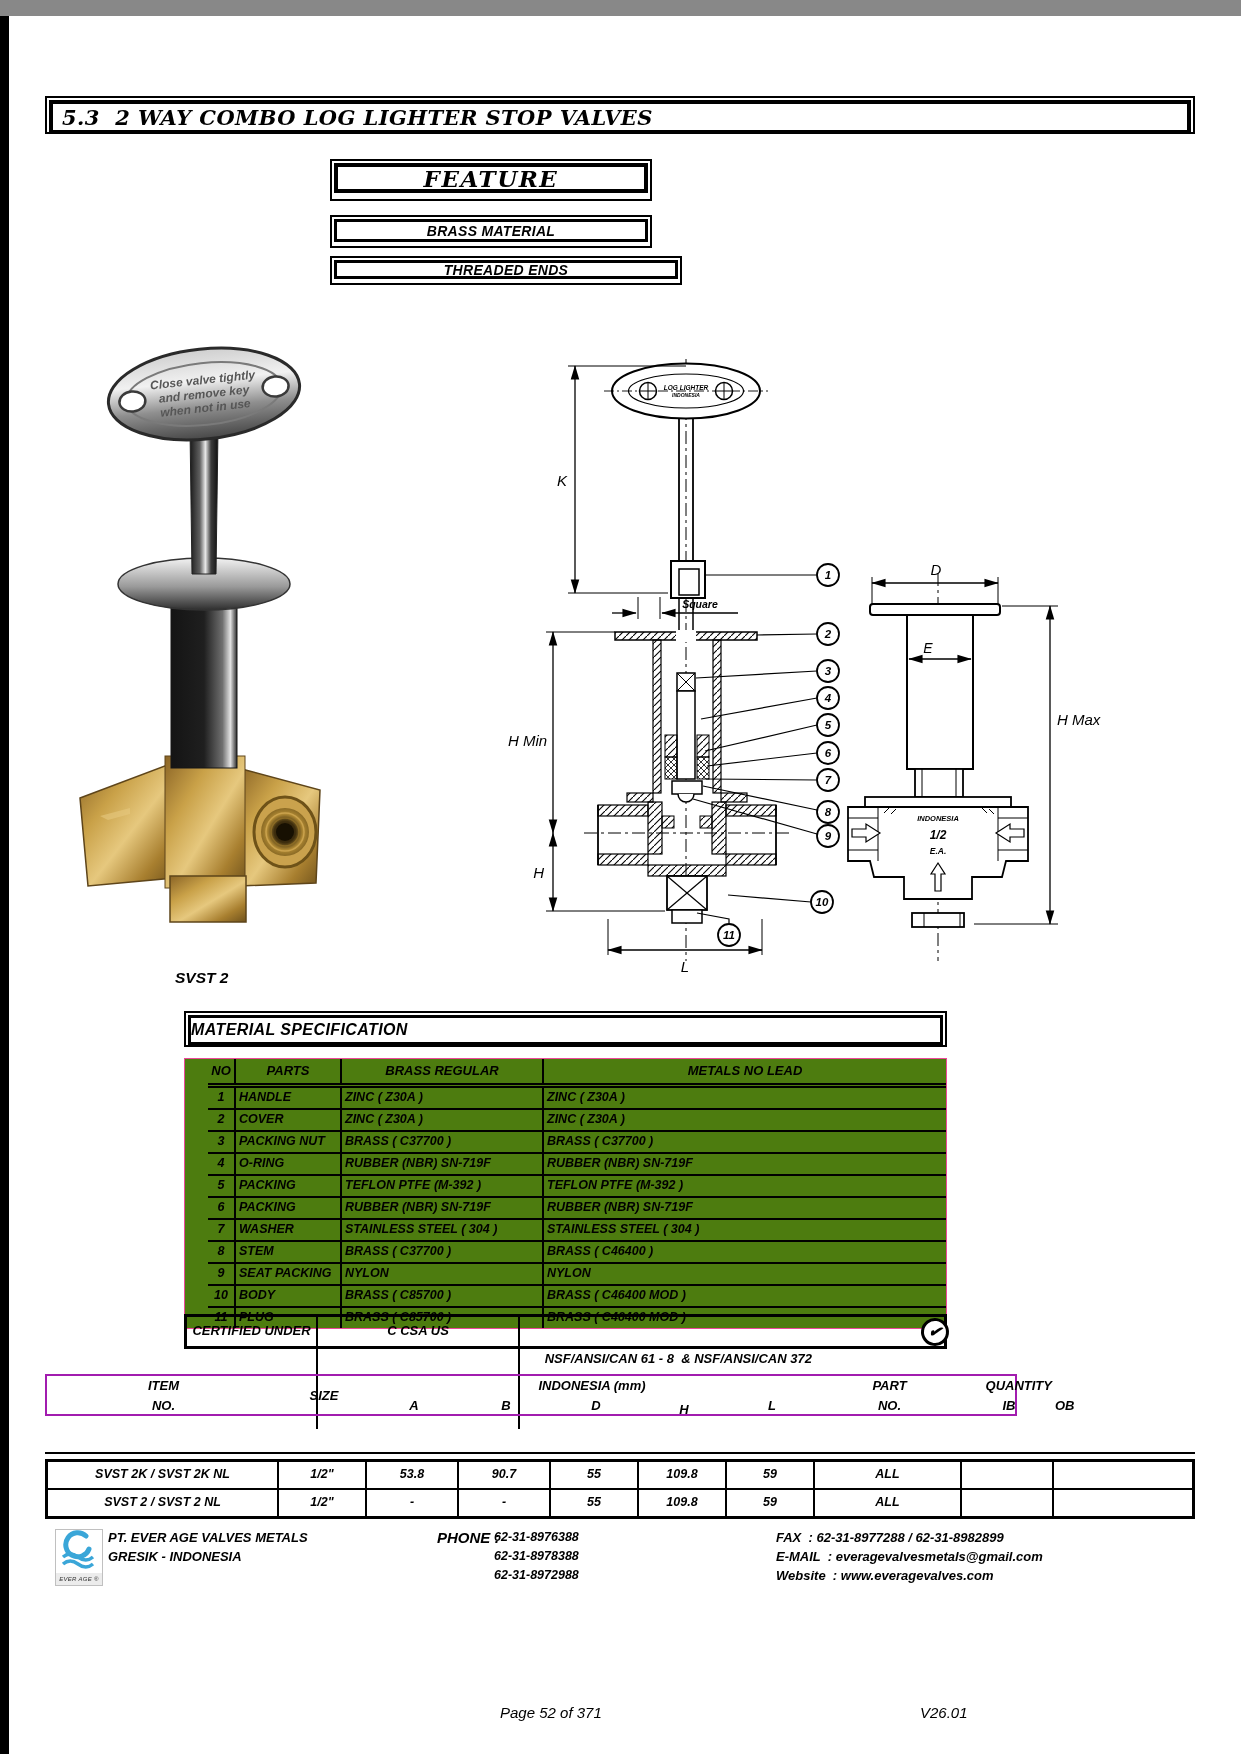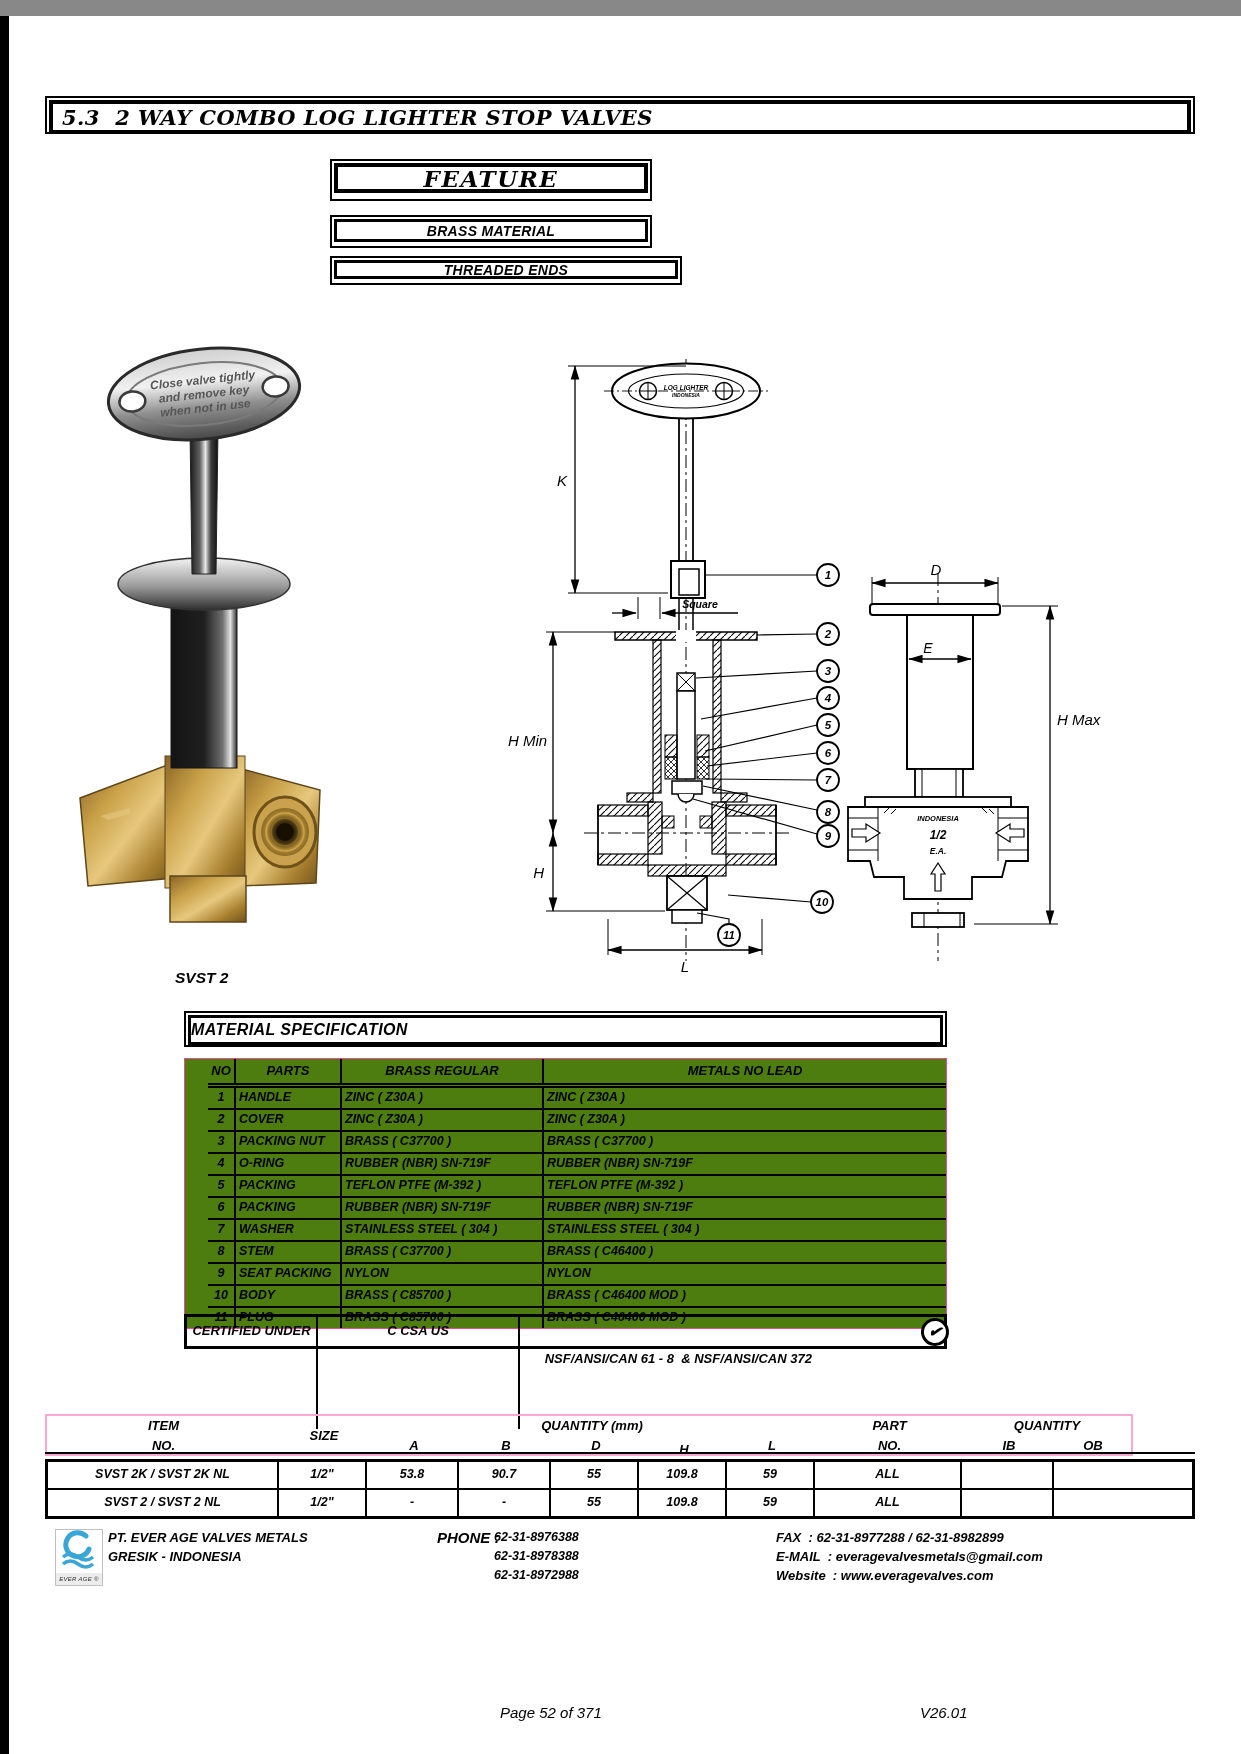--- a/index.html
+++ b/index.html
@@ -49,21 +49,21 @@
   .cert-box{left:184px;top:1298px;width:763px;height:35px;border:3px solid #000;box-sizing:border-box;
             display:grid;grid-template-columns:131px 202px 1fr;}
   .cert-cell{border-right:2px solid #000;font-weight:700;font-size:13px;line-height:28px;
              text-align:center;position:relative;white-space:pre;}
   .cert-cell:last-child{border-right:none;text-align:left;padding-left:3px;box-sizing:border-box;}
   .cert-check{position:absolute;right:-5px;top:1px;width:22px;height:22px;border:3px solid #000;border-radius:50%;
               background:#fff;font-size:16px;font-weight:900;line-height:21px;text-align:center;
               transform:rotate(8deg);}
 
   
-  .dim-head{left:45px;top:1398px;width:1088px;height:42px;border:2px solid #f9a8d4;box-sizing:border-box;
+  .dim-head{left:45px;top:1358px;width:972px;height:42px;border:2px solid #a21caf;box-sizing:border-box;
             display:grid;grid-template-columns:233px 88px 92px 92px 88px 88px 88px 147px 92px 1fr;
             grid-template-rows:20px 18px;}
   .dim-head div{text-align:center;font-weight:700;font-size:13px;line-height:19px;}
   .dh-item{grid-column:1;grid-row:1}.dh-itemno{grid-column:1;grid-row:2}
   .dh-size{grid-column:2;grid-row:1/3;align-self:center}
   .dh-dim{grid-column:3/8;grid-row:1}
   .dh-a{grid-column:3;grid-row:2}.dh-b{grid-column:4;grid-row:2}.dh-d{grid-column:5;grid-row:2}
   .dh-h{grid-column:6;grid-row:2;position:relative;top:4px}.dh-l{grid-column:7;grid-row:2}
   .dh-part{grid-column:8;grid-row:1}.dh-partno{grid-column:8;grid-row:2}
   .dh-qty{grid-column:9/11;grid-row:1}.dh-ib{grid-column:9;grid-row:2}.dh-ob{grid-column:10;grid-row:2}
@@ -466,21 +466,21 @@
     <div class="cert-cell">
       <span class="pre">NSF/ANSI/CAN 61 - 8  &amp; NSF/ANSI/CAN 372</span>
       <span class="cert-check">✔</span>
     </div>
   </div>
 
   <div class="abs dim-head">
     <div class="dh-item">ITEM</div>
     <div class="dh-itemno">NO.</div>
     <div class="dh-size">SIZE</div>
-    <div class="dh-dim">QUANTITY (mm)</div>
+    <div class="dh-dim">INDONESIA (mm)</div>
     <div class="dh-a">A</div>
     <div class="dh-b">B</div>
     <div class="dh-d">D</div>
     <div class="dh-h">H</div>
     <div class="dh-l">L</div>
     <div class="dh-part">PART</div>
     <div class="dh-partno">NO.</div>
     <div class="dh-qty">QUANTITY</div>
     <div class="dh-ib">IB</div>
     <div class="dh-ob">OB</div>

